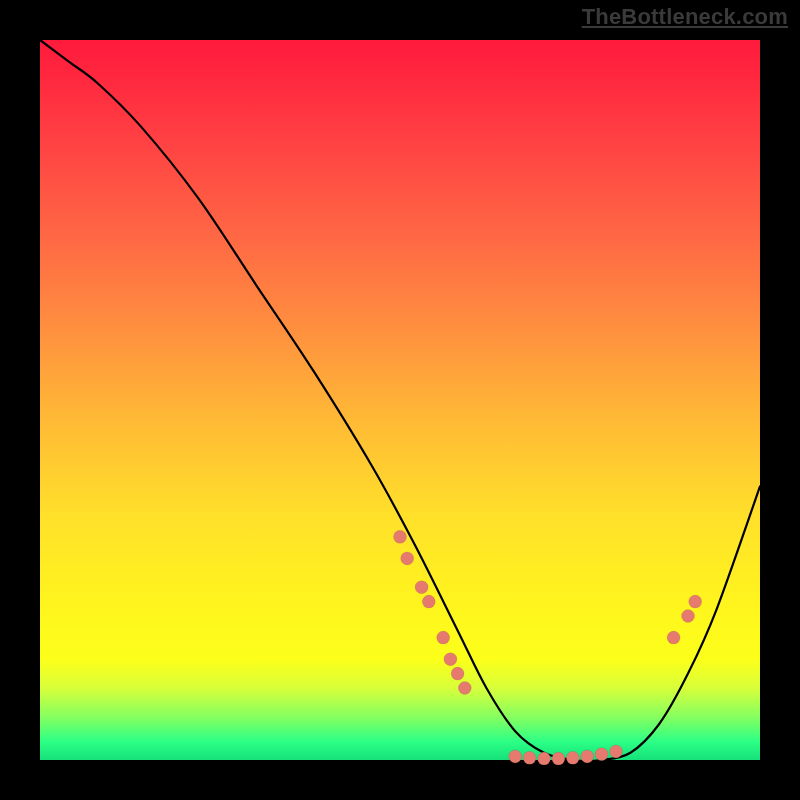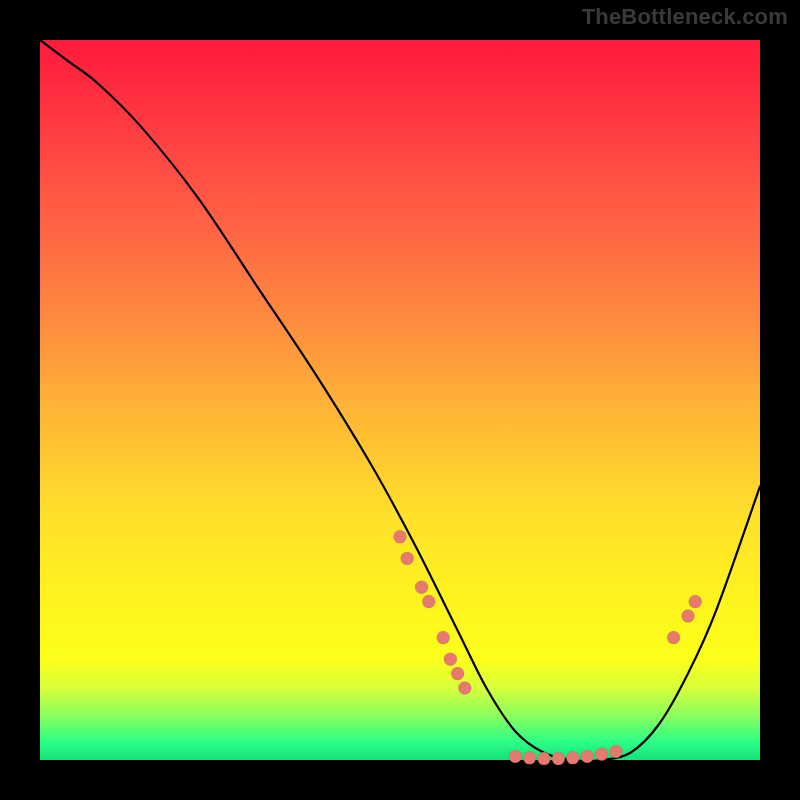--- a/index.html
+++ b/index.html
@@ -19,20 +19,21 @@
   }
   .watermark {
     position: absolute;
     top: 4px;
     right: 12px;
     color: #3a3a3a;
     font-size: 22px;
     font-weight: 600;
     letter-spacing: 0.2px;
     user-select: none;
+    text-decoration: underline;
   }
   .plot {
     position: absolute;
     left: 40px;
     top: 40px;
     width: 720px;
     height: 720px;
     
     background: linear-gradient(
       to bottom,

